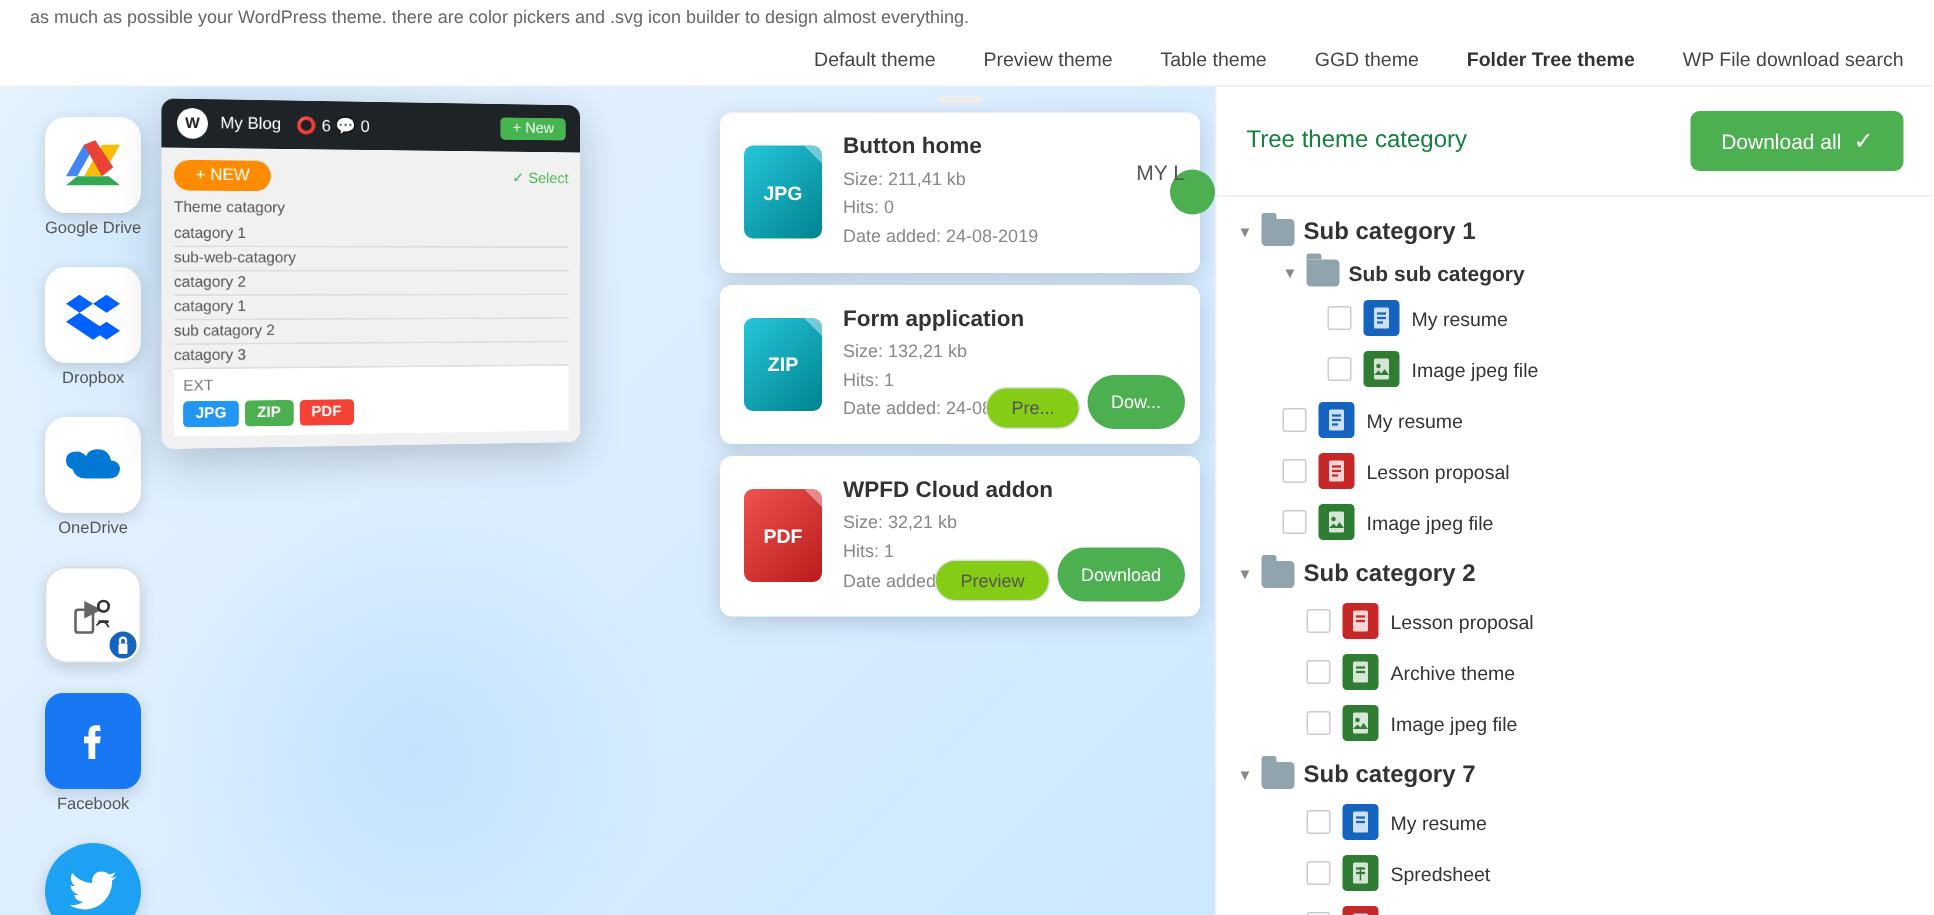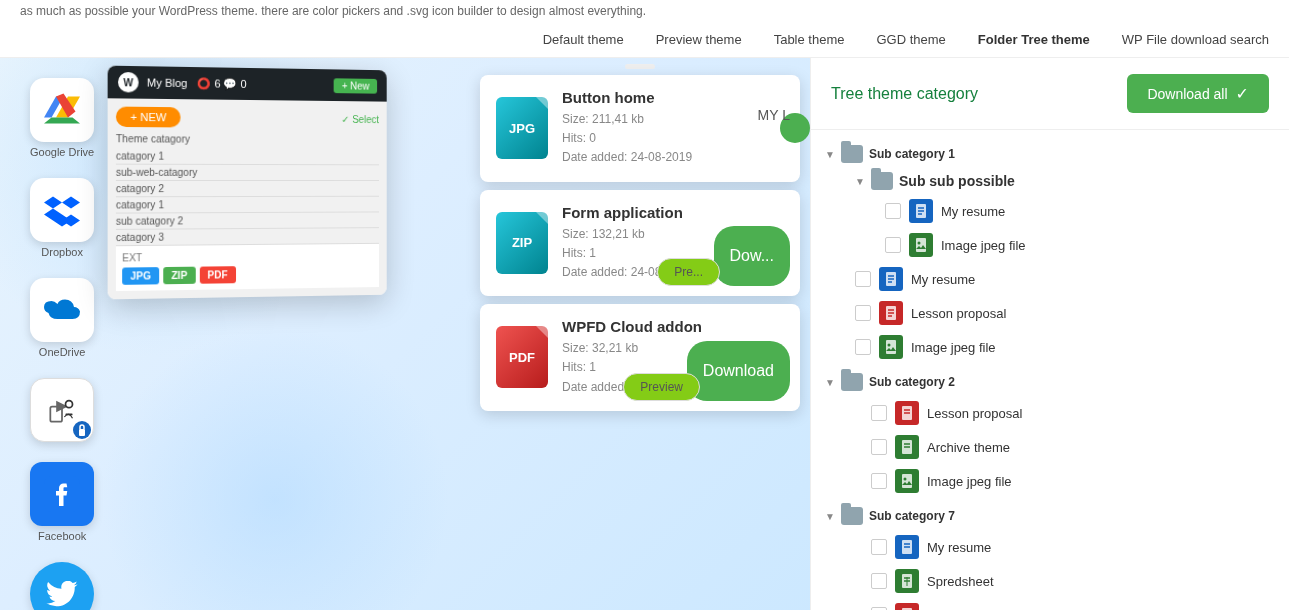--- a/index.html
+++ b/index.html
@@ -247,22 +247,22 @@
       line-height: 1.6;
     }
     .file-action-btn {
       position: absolute;
       right: 10px;
       bottom: 10px;
       background: #4caf50;
       color: #fff;
       border: none;
       border-radius: 20px;
-      padding: 21px 16px;
-      font-size: 16px;
+      padding: 11px 16px;
+      font-size: 12px;
       cursor: pointer;
     }
     .file-preview-btn {
       position: absolute;
       right: 10px;
       bottom: 10px;
       background: #84cc16;
       color: #555;
       border: 1px solid #ddd;
       border-radius: 20px;
@@ -336,21 +336,21 @@
       content: '';
       position: absolute;
       top: -4px;
       left: 0;
       width: 10px;
       height: 4px;
       background: #90a4ae;
       border-radius: 2px 2px 0 0;
     }
     .tree-cat-label {
-      font-size: 12px;
+      font-size: 16px;
       font-weight: 600;
       color: #333;
     }
 
     .tree-subcategory {
       margin-left: 30px;
     }
     .tree-subcat-header {
       display: flex;
       align-items: center;
@@ -605,21 +605,21 @@
         <div class="tree-cat-header">
           <span class="tree-arrow">▼</span>
           <div class="folder-icon"></div>
           <span class="tree-cat-label">Sub category 1</span>
         </div>
 
         <div class="tree-subcategory">
           <div class="tree-subcat-header">
             <span class="tree-arrow">▼</span>
             <div class="folder-icon"></div>
-            <span class="tree-subcat-label">Sub sub possible</span>
+            <span class="tree-subcat-label">Sub sub category</span>
           </div>
           <div class="tree-files">
             <div class="tree-file-item">
               <div class="tree-checkbox"></div>
               <div class="file-type-icon fti-blue">
                 <svg width="14" height="16" viewBox="0 0 14 16">
                     <rect width="10" height="14" x="2" y="1" rx="1" fill="#fff" opacity="0.8"></rect>
                     <line x1="4" y1="5" x2="10" y2="5" stroke="#1565c0" stroke-width="1.5"></line>
                     <line x1="4" y1="8" x2="10" y2="8" stroke="#1565c0" stroke-width="1.5"></line>
                     <line x1="4" y1="11" x2="8" y2="11" stroke="#1565c0" stroke-width="1.5"></line>

